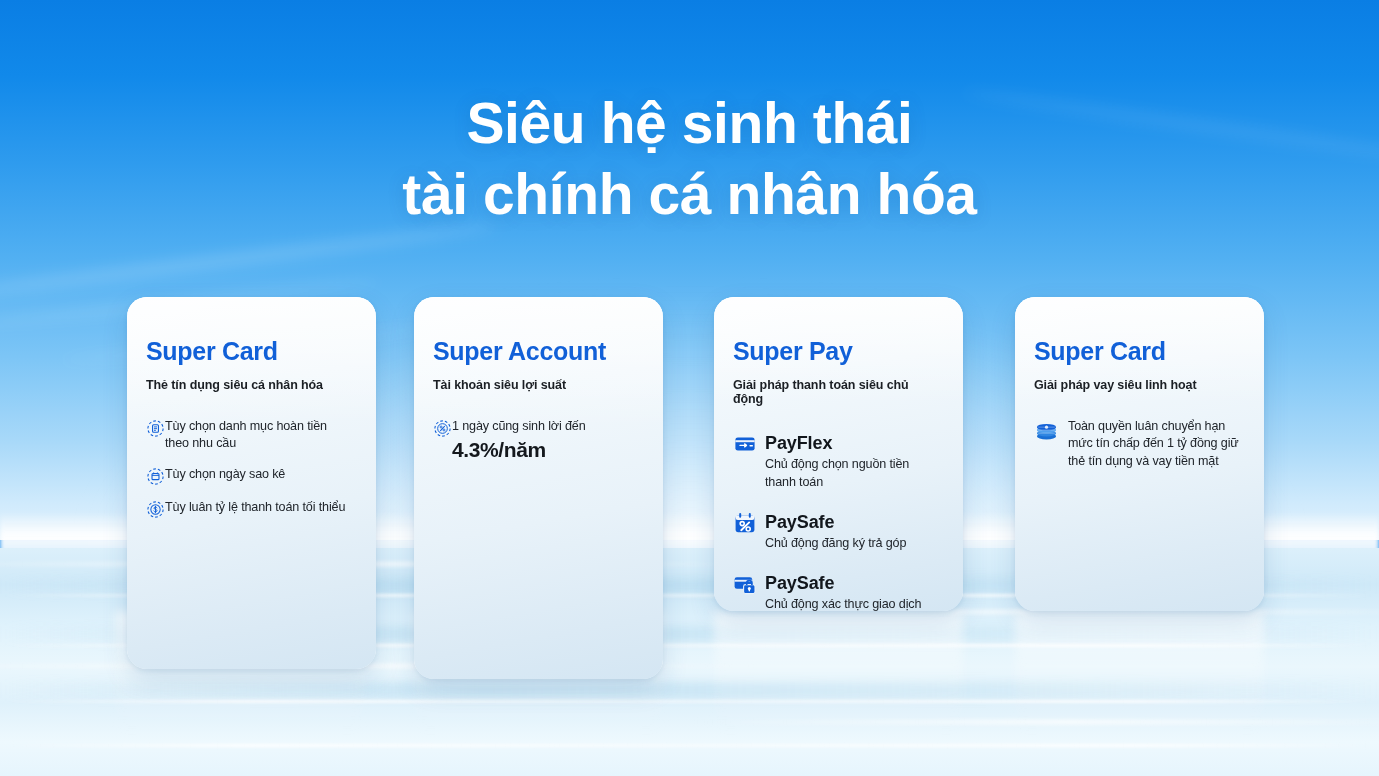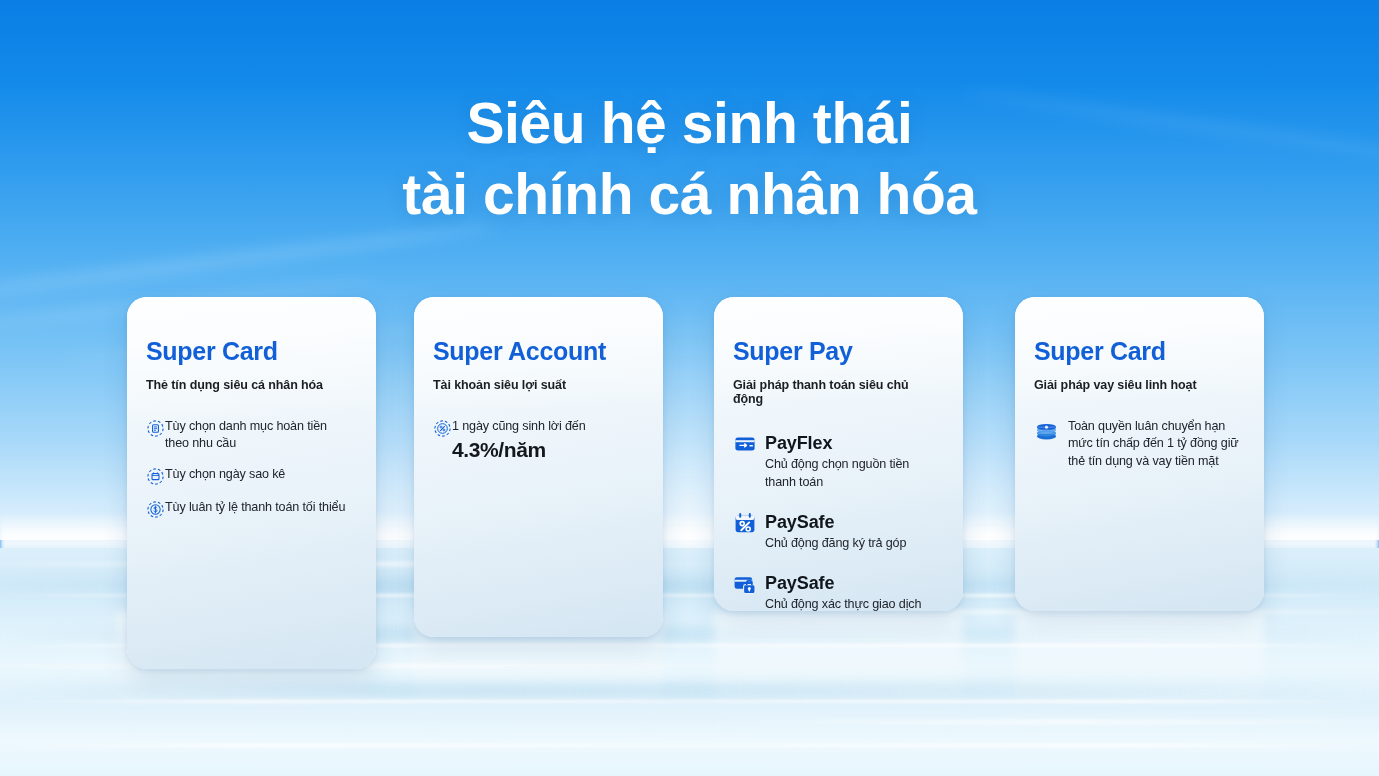--- a/index.html
+++ b/index.html
@@ -104,21 +104,21 @@
                inset 0 1px 0 rgba(255,255,255,0.85);
     padding:41px 22px 20px 19px;
     overflow:hidden;
   }
   .card::before {
     content:""; position:absolute; left:0; top:0; right:0; height:34%;
     background:linear-gradient(180deg, rgba(255,255,255,.75), rgba(255,255,255,0));
     pointer-events:none;
   }
   .card.c0 { left:0px;   height:372px;margin-left:12px; }
-  .card.c1 { left:299px; height:340px; }
+  .card.c1 { left:299px; height:382px; }
   .card.c2 { left:599px; height:314px; }
   .card.c3 { left:900px; height:314px; }
 
   .card-title {
     position:relative; font-size:25px; font-weight:700; color:#1160d8;
     letter-spacing:-0.3px; line-height:1.1; margin-bottom:12px;
   }
   .card-sub {
     position:relative; font-size:12.5px; font-weight:700; color:#1b1f24;
     letter-spacing:-0.1px; margin-bottom:26px;

